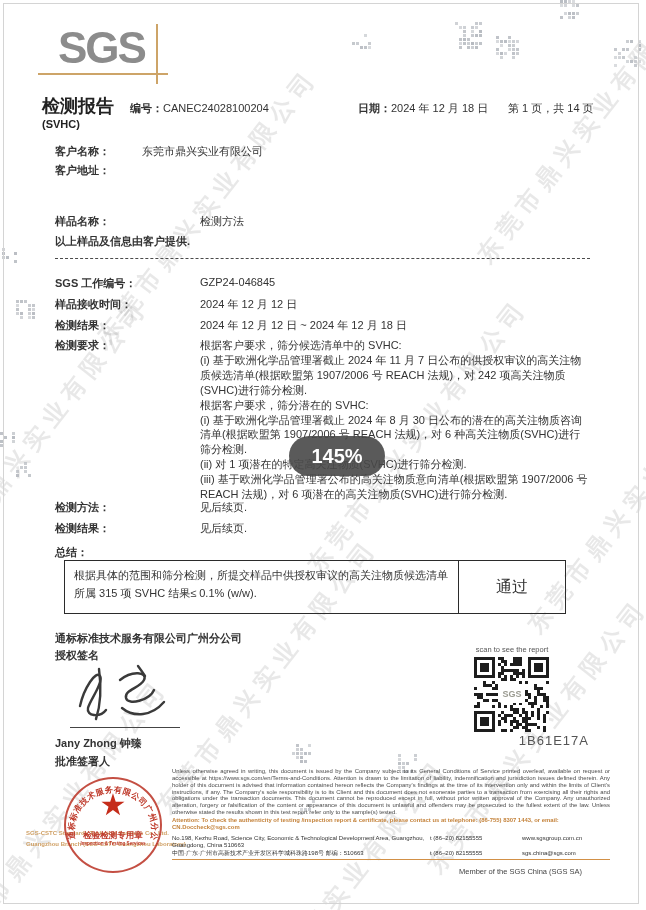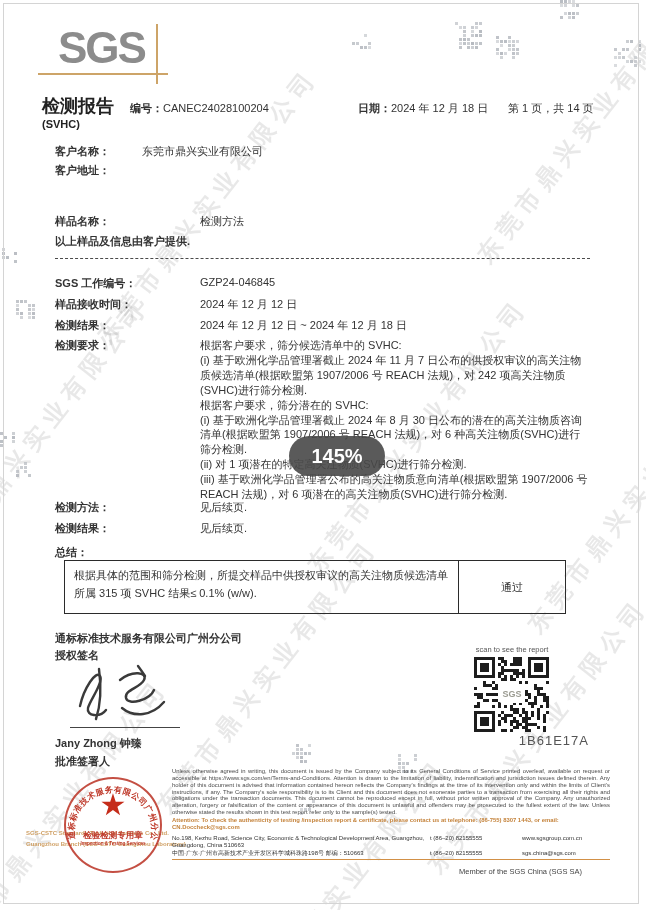--- a/index.html
+++ b/index.html
@@ -31,21 +31,21 @@
   .row .val.c1{left:142px;}
   .bold-note{position:absolute;left:55px;font-size:11px;font-weight:bold;}
 
   .dashes{position:absolute;left:55px;top:258px;width:535px;border-top:1.5px dashed #4a4a4a;}
 
   .req-block{position:absolute;left:200px;top:338px;width:398px;font-size:11px;line-height:14.9px;white-space:pre-line;}
 
   .summary-label{position:absolute;left:55px;top:545px;font-size:11px;font-weight:bold;}
   .summary-box{position:absolute;left:64px;top:560px;width:500px;height:52px;border:1.5px solid #2b2b2b;display:flex;}
   .summary-box .stmt{flex:1;padding:5px 8px 0 9px;font-size:11px;line-height:18px;}
-  .summary-box .verdict{width:106px;border-left:1.5px solid #2b2b2b;display:flex;align-items:center;justify-content:center;font-size:11px;}
+  .summary-box .verdict{width:106px;border-left:1.5px solid #2b2b2b;display:flex;align-items:center;justify-content:center;font-size:16px;}
 
   .company-line{position:absolute;left:55px;top:631px;font-size:11px;font-weight:bold;}
   .sign-label{position:absolute;left:55px;top:648px;font-size:11px;font-weight:bold;}
   .signature{position:absolute;left:68px;top:660px;}
   .sig-line{position:absolute;left:70px;top:727px;width:110px;border-top:1.5px solid #444;}
   .signer{position:absolute;left:55px;top:736px;font-size:11px;font-weight:bold;}
   .signer-role{position:absolute;left:55px;top:754px;font-size:11px;font-weight:bold;}
 
   .qr-caption{position:absolute;left:452px;top:645px;width:120px;text-align:center;font-size:7.5px;color:#555;}
   #qr{position:absolute;left:474px;top:657px;width:75px;height:75px;background:#fff;}

